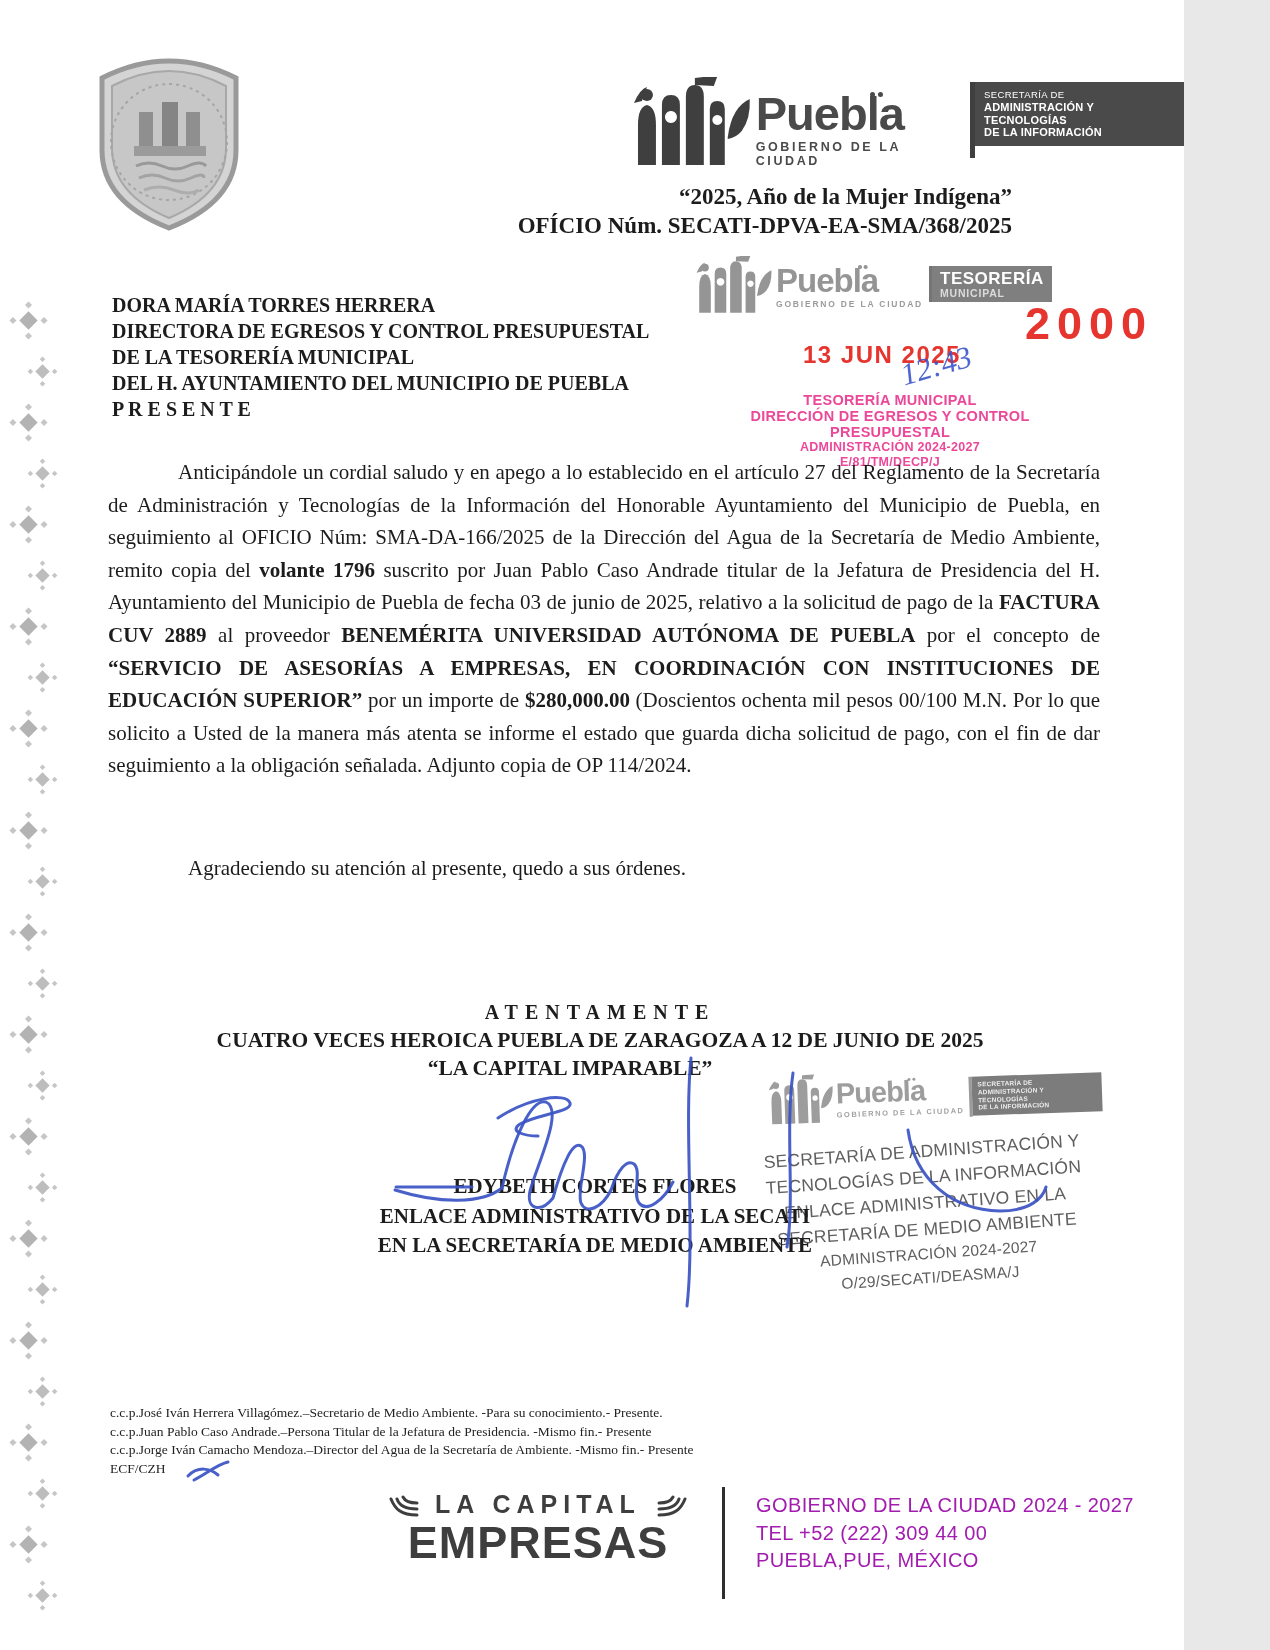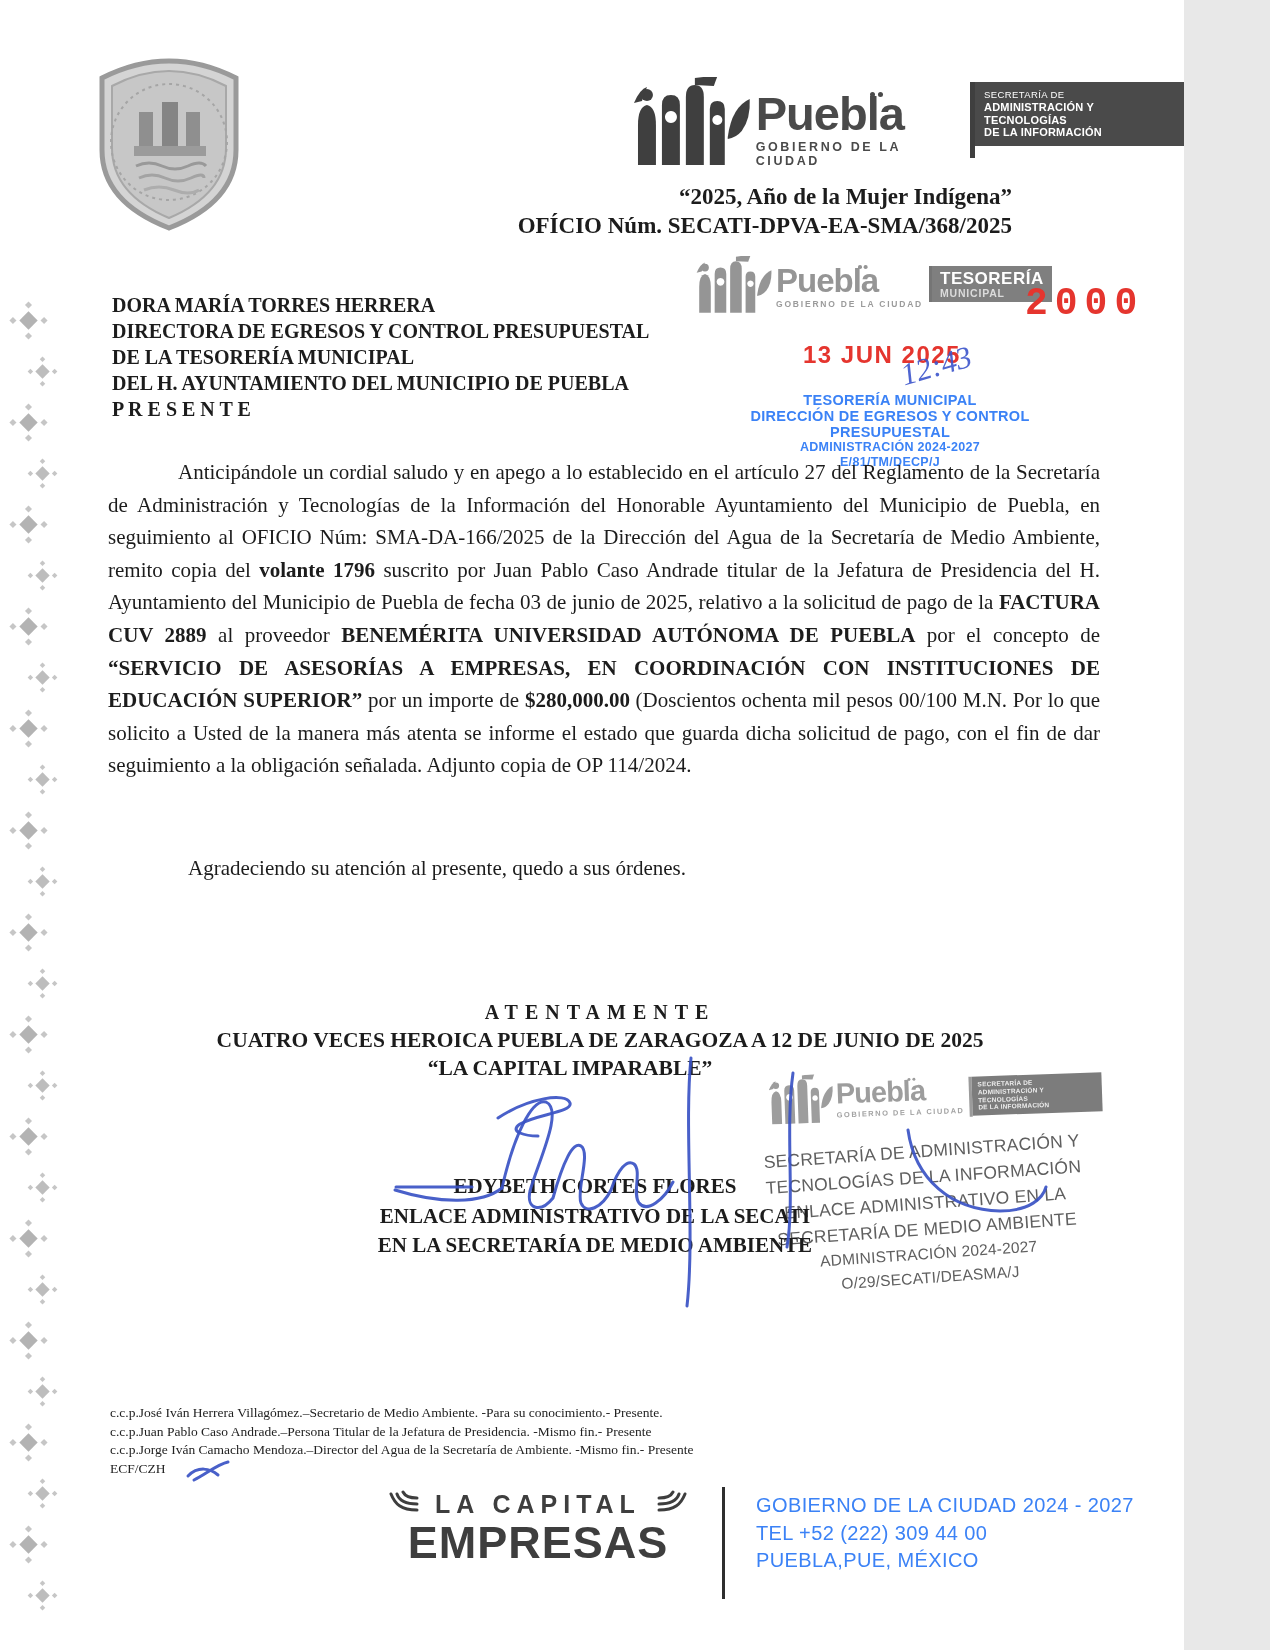--- a/index.html
+++ b/index.html
@@ -46,28 +46,28 @@
   .rstamp{position:absolute;left:695px;top:256px;width:480px;}
   .rstamp-logo{display:flex;align-items:flex-start;opacity:.92;}
   .rs-wordwrap{margin-left:3px;margin-top:8px;}
   .rs-word{font-size:33px;color:#8d8d8d;}
   .rs-sub{font-family:"Liberation Sans",sans-serif;font-weight:bold;color:#939393;
           font-size:8.5px;letter-spacing:1.8px;margin-top:2px;}
   .rs-box{margin:10px 0 0 6px;background:#757575;color:#fff;padding:4px 8px 3px 8px;
           font-family:"Liberation Sans",sans-serif;line-height:1.05;border-left:3px solid #6a6a6a;}
   .rs-box-l1{font-size:17px;font-weight:bold;letter-spacing:.5px;}
   .rs-box-l2{font-size:10.5px;font-weight:bold;color:#d9d9d9;letter-spacing:.8px;}
-  .rs-folio{position:absolute;left:330px;top:26px;color:#e5352e;font-size:38px;font-weight:bold;
-            letter-spacing:7px;font-family:Liberation Mono, monospace;}
+  .rs-folio{position:absolute;left:330px;top:42px;color:#e5352e;font-size:45px;font-weight:bold;
+            letter-spacing:7px;font-family:Liberation Sans, sans-serif;}
   .rs-date{position:absolute;left:108px;top:85px;color:#e5352e;font-size:24px;font-weight:bold;
            font-family:"Liberation Sans",sans-serif;letter-spacing:1.5px;}
   .rs-time{position:absolute;left:205px;top:92px;color:#3c55cc;font-size:31px;font-style:italic;
            transform:rotate(-16deg);font-family:"Liberation Serif",serif;opacity:.9;}
   .rs-lines{position:absolute;left:25px;top:136px;width:340px;text-align:center;
-            font-family:"Liberation Sans",sans-serif;font-weight:bold;color:#3b82f6;}
+            font-family:"Liberation Sans",sans-serif;font-weight:bold;color:#ec4899;}
   .rs-line{font-size:14.5px;line-height:16px;letter-spacing:.3px;}
   .rs-line.small{font-size:12.5px;line-height:14.5px;}
 
   
   .body-par{position:absolute;left:108px;top:456px;width:992px;font-size:21px;line-height:32.6px;
             text-align:justify;text-indent:70px;}
   .b{font-weight:bold;}
   .closing{position:absolute;left:188px;top:856px;font-size:21px;}
 
   
@@ -100,28 +100,28 @@
   .sig-svg{position:absolute;left:380px;top:1040px;pointer-events:none;}
   .ink{stroke:#3a52c4;stroke-width:3;fill:none;stroke-linecap:round;opacity:.92;}
   .ccp-mark{position:absolute;left:184px;top:1456px;pointer-events:none;}
 
   
   .ccp{position:absolute;left:110px;top:1404px;font-size:13.5px;line-height:18.5px;color:#222;}
   .ccp-initials{font-weight:normal;}
 
   
   .fl-wrap{position:absolute;left:388px;top:1490px;width:300px;text-align:center;color:#3e3e3e;}
-  .fl-top{display:flex;align-items:flex-start;justify-content:center;gap:16px;
+  .fl-top{display:flex;align-items:flex-end;justify-content:center;gap:16px;
           font-family:"Liberation Sans",sans-serif;font-weight:bold;font-size:25px;letter-spacing:6px;}
   .fl-bottom{font-family:"Liberation Sans",sans-serif;font-weight:900;font-size:45px;
              letter-spacing:1px;margin-top:-2px;}
   .wing{fill:none;stroke:#3e3e3e;stroke-width:3;stroke-linecap:round;}
   .fdivider{position:absolute;left:722px;top:1487px;width:3px;height:112px;background:#2e2e2e;}
   .ftext{position:absolute;left:756px;top:1492px;font-family:"Liberation Sans",sans-serif;
-         color:#3b82f6;font-size:20px;line-height:27.5px;letter-spacing:.4px;}
+         color:#a21caf;font-size:20px;line-height:27.5px;letter-spacing:.4px;}
 </style>
 </head>
 <body>
 
 <svg width="0" height="0" style="position:absolute">
   <symbol id="puebla-icons" viewBox="0 0 120 90">
     <path d="M6 88 L6 48 Q6 30 15 28 Q24 30 24 48 L24 88 Z"></path>
     <path fill-rule="evenodd" d="M30 88 L30 28 Q30 18 39 18 Q48 18 48 28 L48 88 Z M39 34 a6 6 0 1 0 0.1 0 Z"></path>
     <path d="M54 88 L54 20 Q54 8 63 8 Q72 8 72 20 L72 88 Z"></path>
     <path d="M63 8 L63 1 L86 -2 L82 9 Z"></path>

